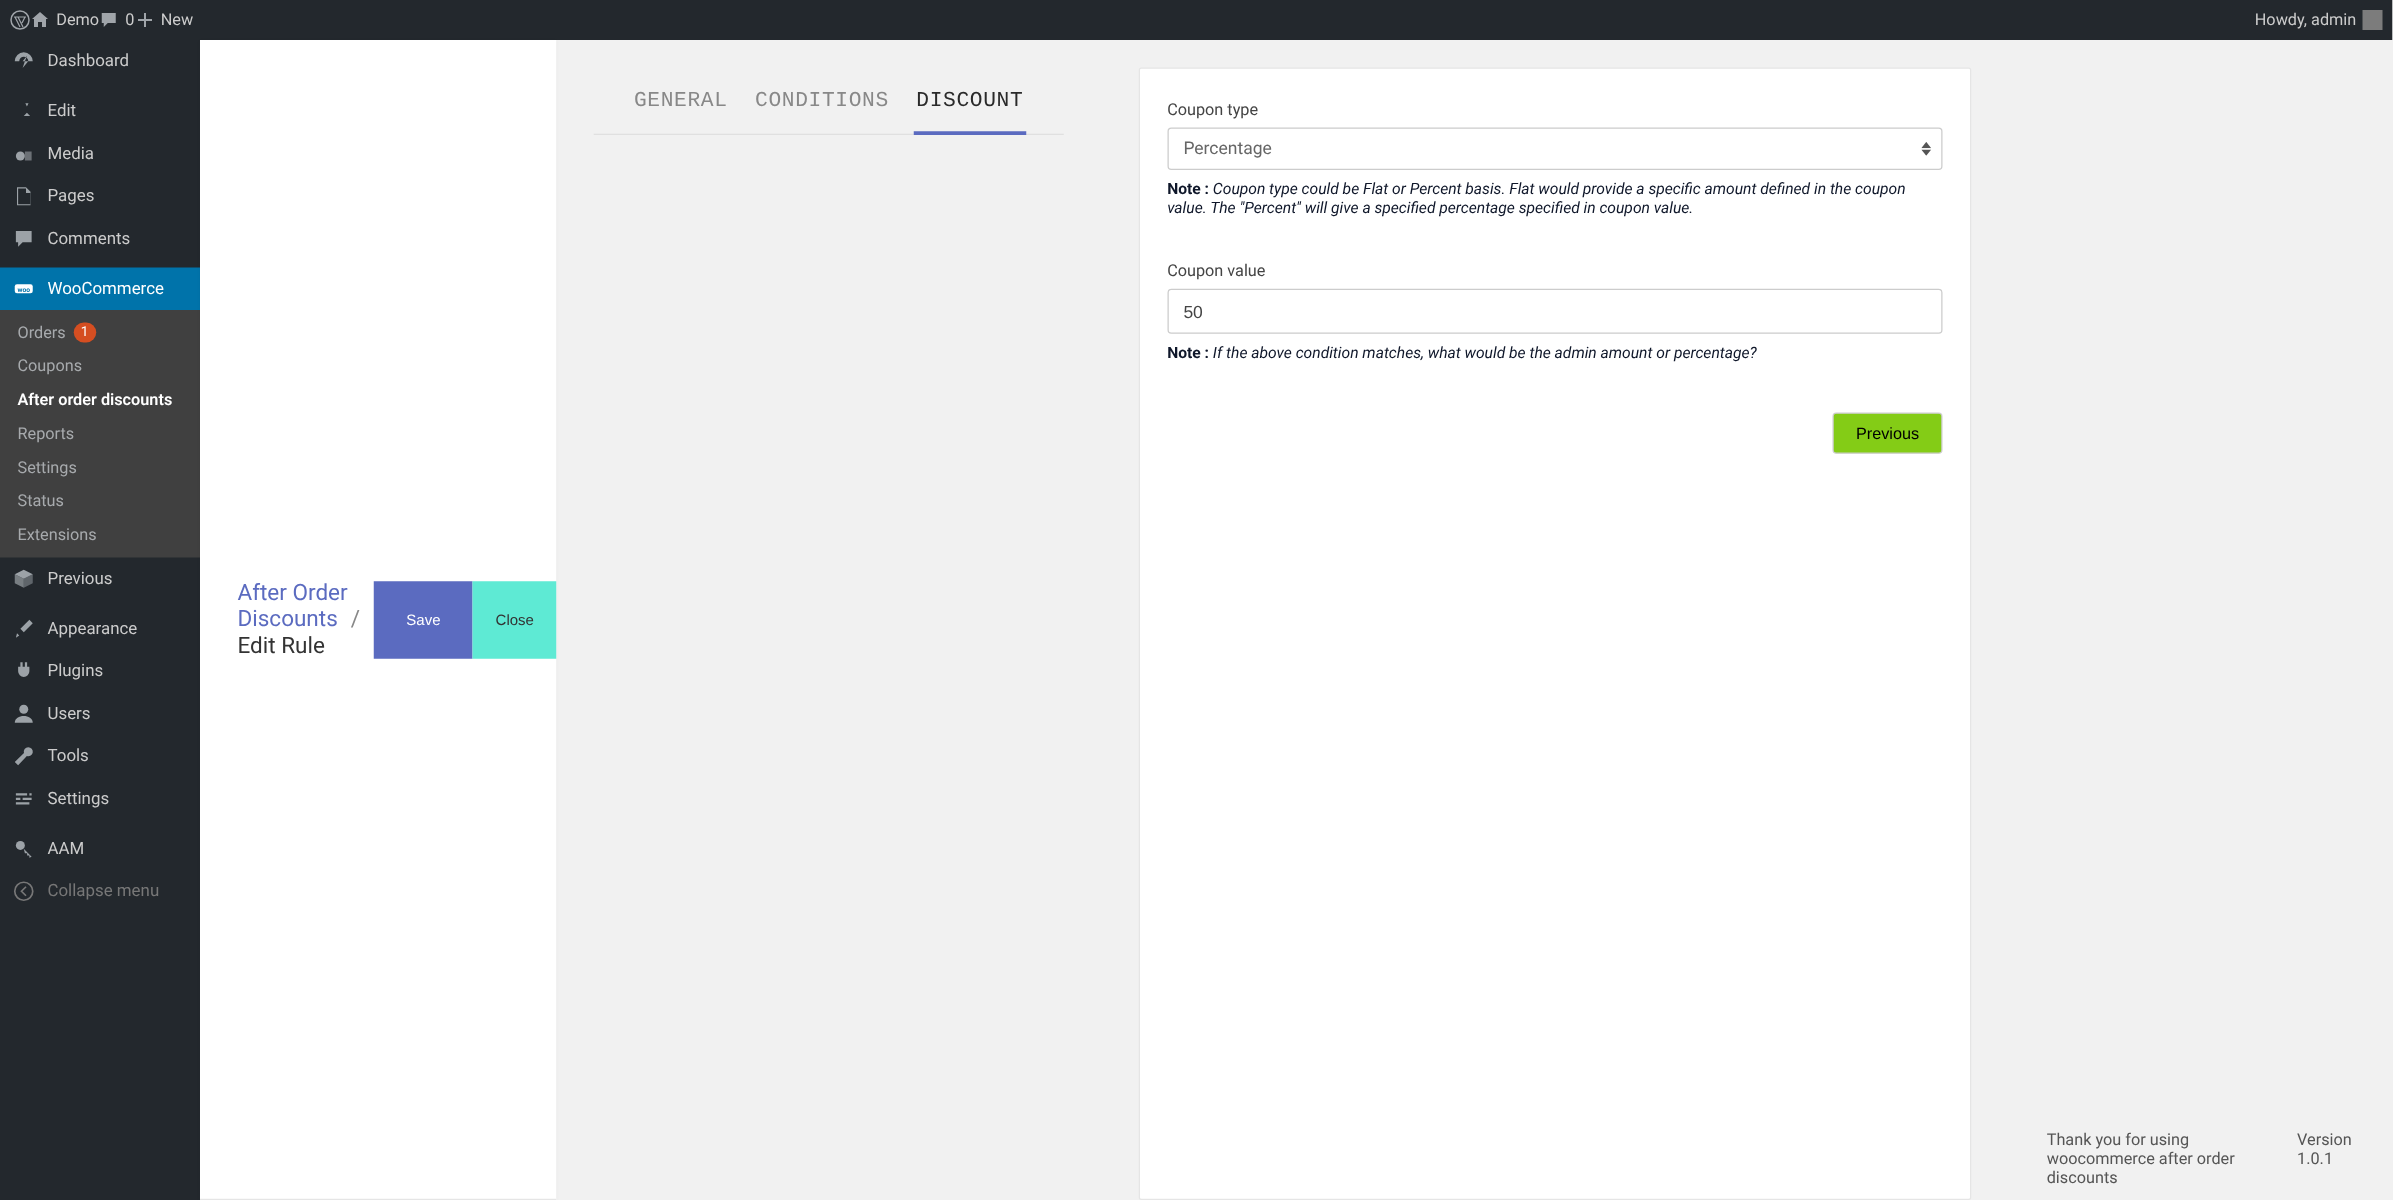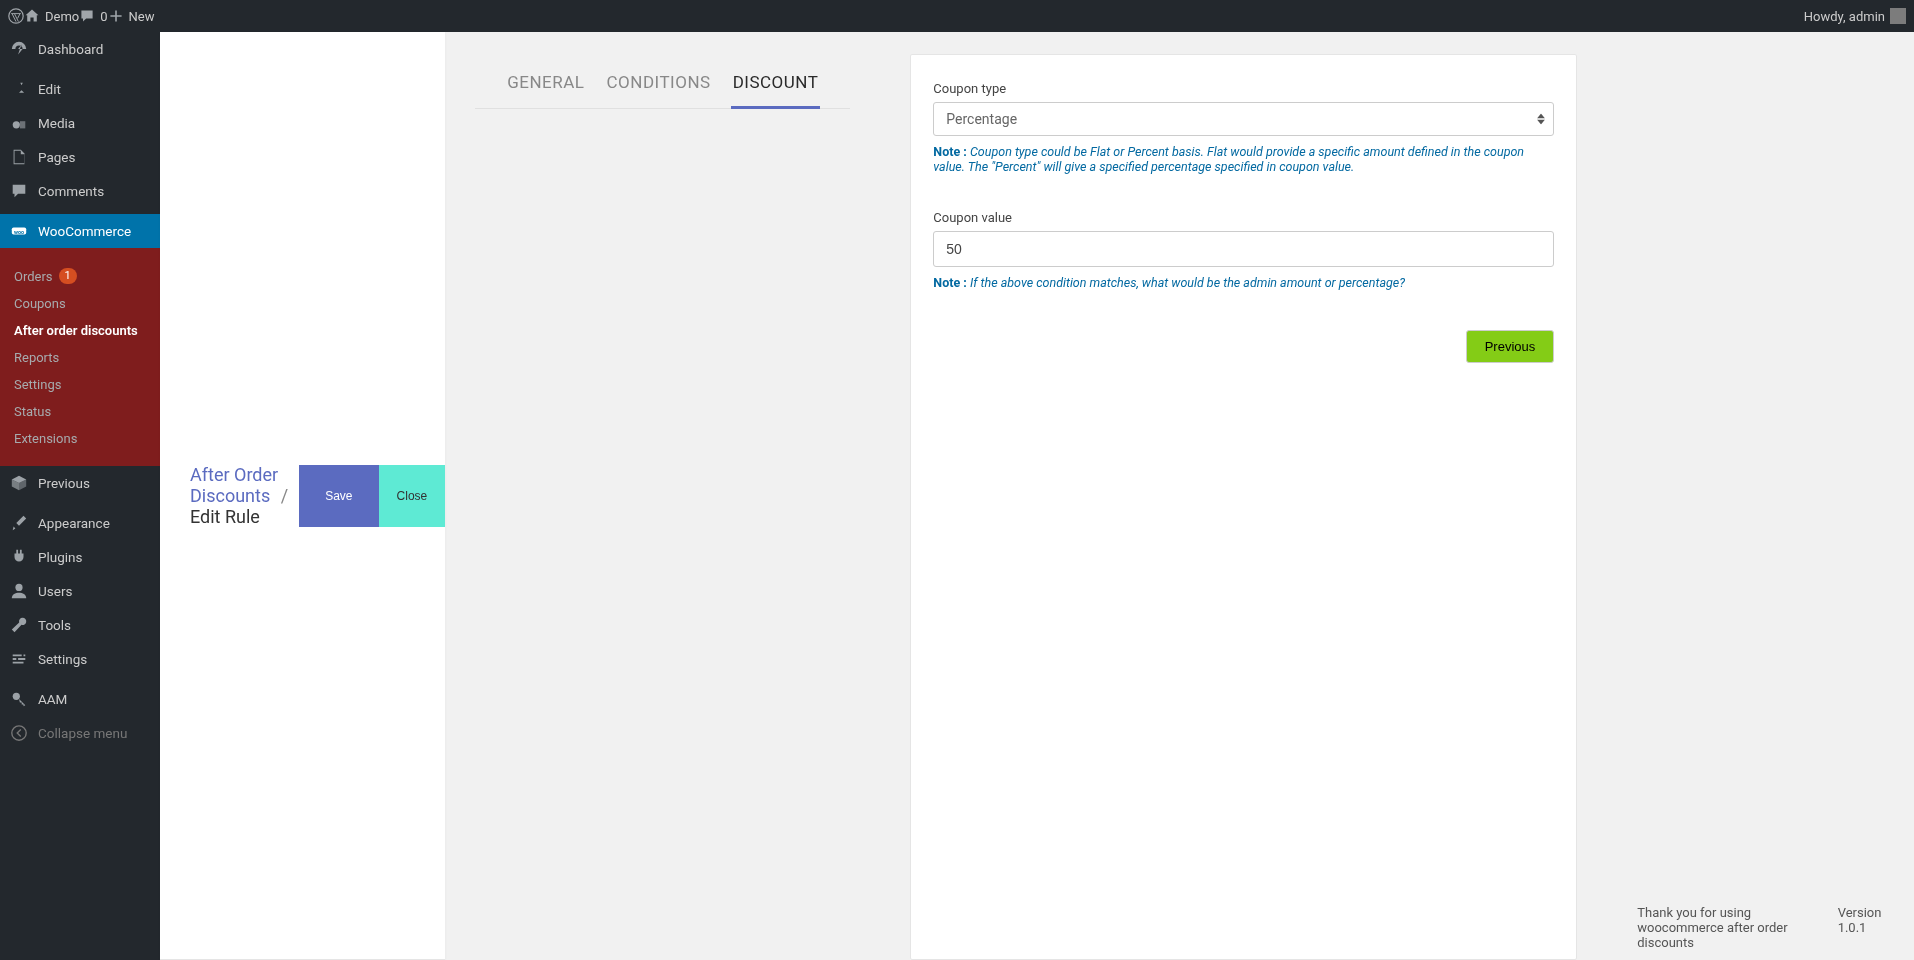--- a/index.html
+++ b/index.html
@@ -60,22 +60,22 @@
 .sidebar .menu-item.active::after {
   content: "";
   position: absolute;
   right: -8px;
   top: 50%;
   margin-top: -8px;
   border: 8px solid transparent;
   border-right-color: #f1f1f1;
 }
 .sidebar .submenu {
-  background: #7f1d1d;
-  padding: 14px 0;
+  background: #404040;
+  padding: 4px 0;
 }
 .sidebar .submenu .sub-item {
   padding: 6px 12px 6px 14px;
   color: #a7aaad;
   font-size: 13px;
   cursor: pointer;
   display:flex;
   align-items:center;
   gap:6px;
 }
@@ -132,20 +132,21 @@
 .page-header { padding: 0 0 0 30px; }
 .breadcrumb-wrap { padding: 22px 0; }
 
 
 .tabs {
   display: flex;
   gap: 18px;
   padding: 14px 30px 0 30px;
   border-bottom: 1px solid #e0e0e0;
   margin: 0 30px;
+  font-family: Liberation Mono, monospace;
 }
 .tabs .tab {
   font-size: 17px;
   color: #888;
   padding: 8px 2px 14px 2px;
   cursor: pointer;
   letter-spacing: .5px;
 }
 .tabs .tab.active {
   color: #2a2a2a;
@@ -173,21 +174,21 @@
   align-items:center;
   padding: 0 26px 0 12px;
   color: #666;
   font-size: 14px;
 }
 .select-wrap .arrows {
   position: absolute; right: 8px; top: 50%; transform: translateY(-50%);
   display:flex; flex-direction:column; gap:1px;
 }
 .select-wrap .arrows svg { width:8px; height:5px; fill:#555; }
-.note { font-size: 12.5px; color: #0369a1; margin-top: 8px; }
+.note { font-size: 12.5px; color: #0f172a; margin-top: 8px; }
 .note .label { font-weight: bold; font-style: normal; }
 .note .text { font-style: italic; }
 .field-block + .field-block { margin-top: 36px; }
 .text-input {
   width: 100%;
   border: 1px solid #ccc;
   border-radius: 3px;
   height: 34px;
   padding: 17px 12px;
   font-size: 14px;

